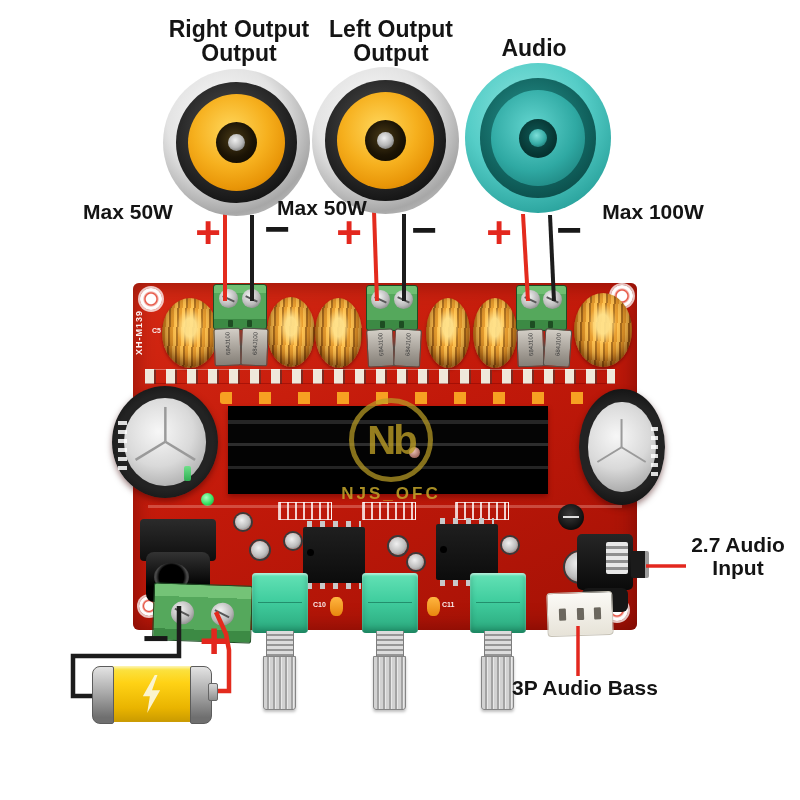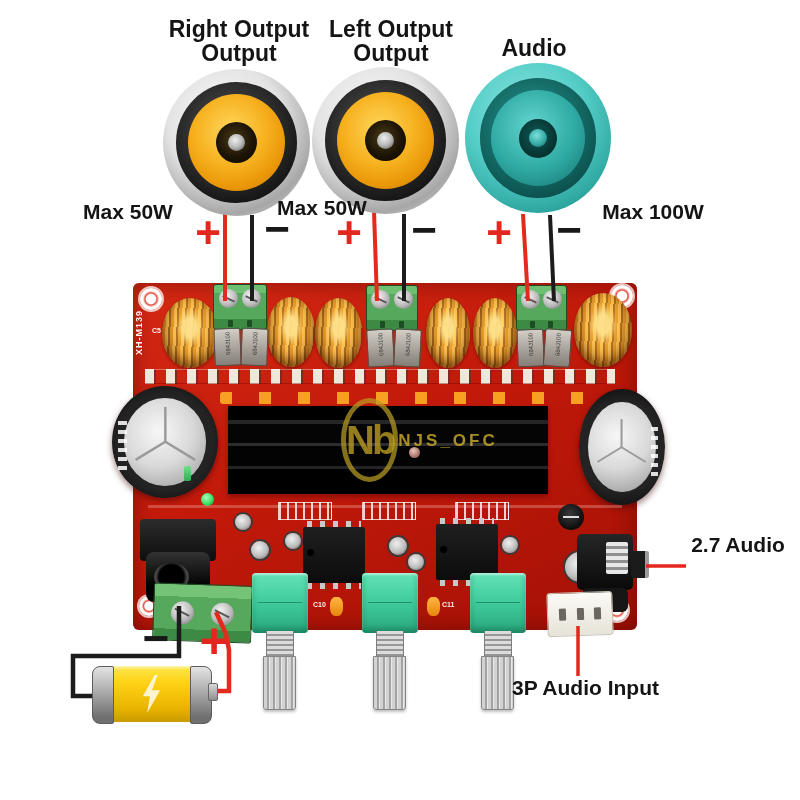--- a/index.html
+++ b/index.html
@@ -64,21 +64,21 @@
   .bigcap{position:absolute;border-radius:50%;background:radial-gradient(circle at 50% 50%,#232323 0 62%,#060606 100%);
           box-shadow:0 3px 6px rgba(60,0,0,.5);}
   .captop{position:absolute;inset:11%;border-radius:50%;
           background:radial-gradient(circle at 42% 38%,#f7f7f7,#d9d9d9 48%,#a8a8a8 85%);}
   .capmarks{position:absolute;left:6%;top:30%;width:8%;height:45%;
             background:repeating-linear-gradient(0deg,rgba(255,255,255,.85) 0 4px,rgba(0,0,0,0) 4px 9px);}
   .heatsink{position:absolute;background:linear-gradient(180deg,#000 0 16%,#262626 16% 20%,#050505 20% 42%,#2d2d2d 42% 46%,#030303 46% 68%,#242424 68% 72%,#000 72% 100%);
             box-shadow:0 3px 5px rgba(80,0,0,.45);}
   .hs-screw{position:absolute;width:11px;height:11px;border-radius:50%;
             background:radial-gradient(circle at 40% 35%,#eec5bb,#a06a60 70%);}
-  .wm{position:absolute;display:flex;align-items:center;pointer-events:none;}
+  .wm{position:absolute;display:flex;flex-direction:column;align-items:center;pointer-events:none;}
   .wm-circle{width:74px;height:74px;border:5px solid rgba(186,156,38,.72);border-radius:50%;
              display:flex;align-items:center;justify-content:center;}
   .wm-logo{font-size:40px;font-weight:bold;color:rgba(186,156,38,.8);line-height:1;letter-spacing:-3px;}
   .wm-text{margin-top:2px;font-size:17px;font-weight:bold;letter-spacing:3px;color:rgba(196,166,42,.85);}
   .led{position:absolute;border-radius:50%;background:radial-gradient(circle at 40% 35%,#a8ffc0,#35e060 55%,#0f8a2e);}
   .ledbar{position:absolute;border-radius:2px;background:linear-gradient(180deg,#6fe08a,#2faf52);}
   .silk{position:absolute;border:1px solid rgba(255,255,255,.75);
         background:repeating-linear-gradient(90deg,rgba(255,255,255,.8) 0 2px,rgba(0,0,0,0) 2px 8px);}
   .trace{position:absolute;background:rgba(255,200,190,.30);}
   .dip{position:absolute;background:linear-gradient(180deg,#1f1f1f,#0c0c0c);border-radius:2px;}
@@ -357,16 +357,17 @@
   <div class="sign big-red" style="left:214px;top:641px;">+</div>
   <div class="battery-body" style="left:92px;top:666px;width:118px;height:56px;">
     <div class="bolt" style="left:46px;top:9px;width:27px;height:38px;"></div>
   </div>
   <div class="bat-cap left" style="left:92px;top:666px;width:20px;height:56px;"></div>
   <div class="bat-cap right" style="left:190px;top:666px;width:20px;height:56px;"></div>
   <div class="bat-nub" style="left:208px;top:683px;width:8px;height:16px;"></div>
 
   <div class="note" style="left:682px;top:533px;width:112px;">
     <div>2.7 Audio</div>
-  </div>
-  <div class="note" style="left:512px;top:676px;">3P Audio Input</div>
+    <div>Input</div>
+  </div>
+  <div class="note" style="left:512px;top:676px;">3P Audio Bass</div>
 
 </div>
 
 </body></html>

